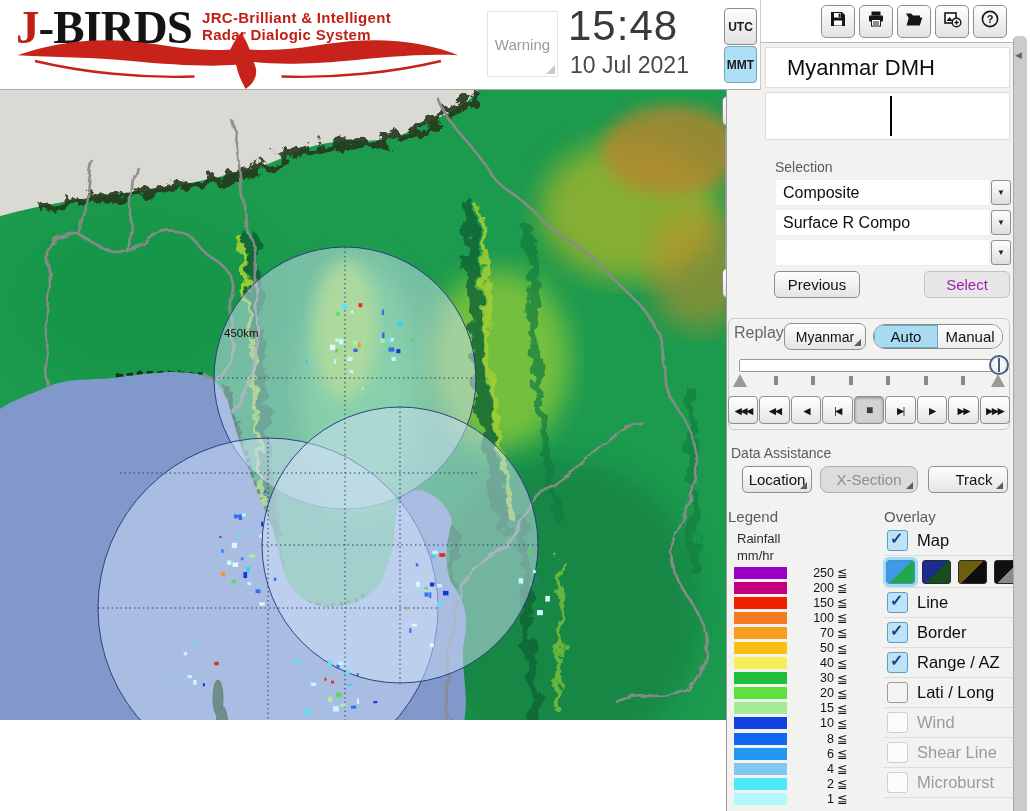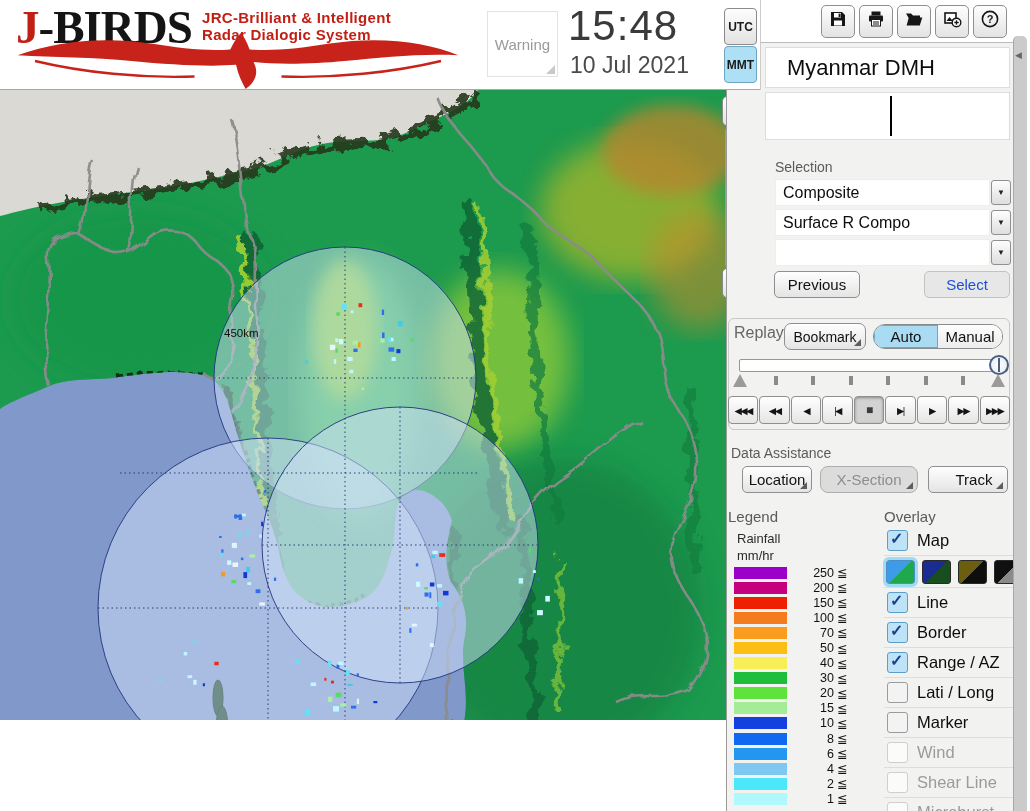--- a/index.html
+++ b/index.html
@@ -39,21 +39,21 @@
   .sec-label{color:#5b5b5b;font-size:14px;}
   #selection-label{left:775px;top:159px;}
   .dd-value{width:215px;height:27px;background:#fff;font-size:16px;color:#0d0d0d;
             display:flex;align-items:center;padding-left:7px;border:1px solid #eee;}
   .dd-btn{left:991px;width:20px;height:25px;border:1px solid #8f8f8f;border-radius:3px;
           background:linear-gradient(#fdfdfd,#dedede);display:flex;align-items:center;justify-content:center;
           font-size:8px;color:#222;}
   .btn{border:1px solid #8f8f8f;border-radius:5px;background:linear-gradient(#fefefe,#e4e4e4);
        color:#111;font-size:15px;display:flex;align-items:center;justify-content:center;}
   .btn.disabled{background:#dcdcdc;color:#8d8d8d;border-color:#aeaeae;border-radius:8px;}
-  .btn.flat-disabled{background:#e7e7e7;color:#1d4ed8;border-color:#c2c2c2;}
+  .btn.flat-disabled{background:#e7e7e7;color:#a21caf;border-color:#c2c2c2;}
   .fold::after{content:'';position:absolute;right:4px;bottom:3px;width:0;height:0;
        border-style:solid;border-width:0 0 7px 7px;border-color:transparent transparent #5d5d5d transparent;}
   
   #replay-box{left:728px;top:318px;width:282px;height:112px;border:1px solid #c9c9c9;border-radius:6px;}
   #replay-label{left:734px;top:324px;font-size:16px;color:#666;}
   #bookmark-btn{left:784px;top:323px;width:82px;height:27px;border-radius:7px;}
   #mode-group{left:873px;top:324px;width:130px;height:25px;border:1px solid #8a8a8a;border-radius:12px;
               overflow:hidden;display:flex;background:#fff;}
   .mode-btn{flex:1;display:flex;align-items:center;justify-content:center;font-size:15px;color:#111;
             background:linear-gradient(#fdfdfd,#ececec);}
@@ -416,21 +416,21 @@
       <div class="abs dd-btn" style="top: 210px;">▼</div>
       <div class="abs dd-value" style="left: 775px; top: 239px; position: absolute;"></div>
       <div class="abs dd-btn" style="top: 240px;">▼</div>
     </div>
 
   <div class="abs btn" style="left:774px;top:271px;width:86px;height:27px;">Previous</div>
   <div class="abs btn flat-disabled" style="left:924px;top:271px;width:86px;height:27px;">Select</div>
 
   <div id="replay-box" class="abs"></div>
   <div id="replay-label" class="abs">Replay</div>
-  <div id="bookmark-btn" class="abs btn fold" style="font-size:14px;">Bookmark</div>
+  <div id="bookmark-btn" class="abs btn fold" style="font-size:14px;">Myanmar</div>
   <div id="mode-group" class="abs">
     <div class="mode-btn selected" id="mode-auto">Auto</div>
     <div class="mode-btn" id="mode-manual">Manual</div>
   </div>
   <div id="replay-slider" class="abs">
       <div class="fill"></div>
     </div>
   <div id="slider-handle" class="abs"></div>
   <div class="abs sl-tri" style="left:733px;top:374px;"></div>
   <div class="abs sl-tri" style="left:991px;top:374px;"></div>
@@ -574,24 +574,20 @@
       <div class="ov-row">
         <span class="cb on">
           <span class="ck">✓</span>
         </span>
         <span class="lbl">Range / AZ</span>
       </div>
       <div class="ov-row">
         <span class="cb"></span>
         <span class="lbl">Lati / Long</span>
       </div>
-      <div class="ov-row">
-        <span class="cb"></span>
-        <span class="lbl">Marker</span>
-      </div>
       <div class="ov-row disabled">
         <span class="cb dis"></span>
         <span class="lbl">Wind</span>
       </div>
       <div class="ov-row disabled">
         <span class="cb dis"></span>
         <span class="lbl">Shear Line</span>
       </div>
       <div class="ov-row disabled">
         <span class="cb dis"></span>

